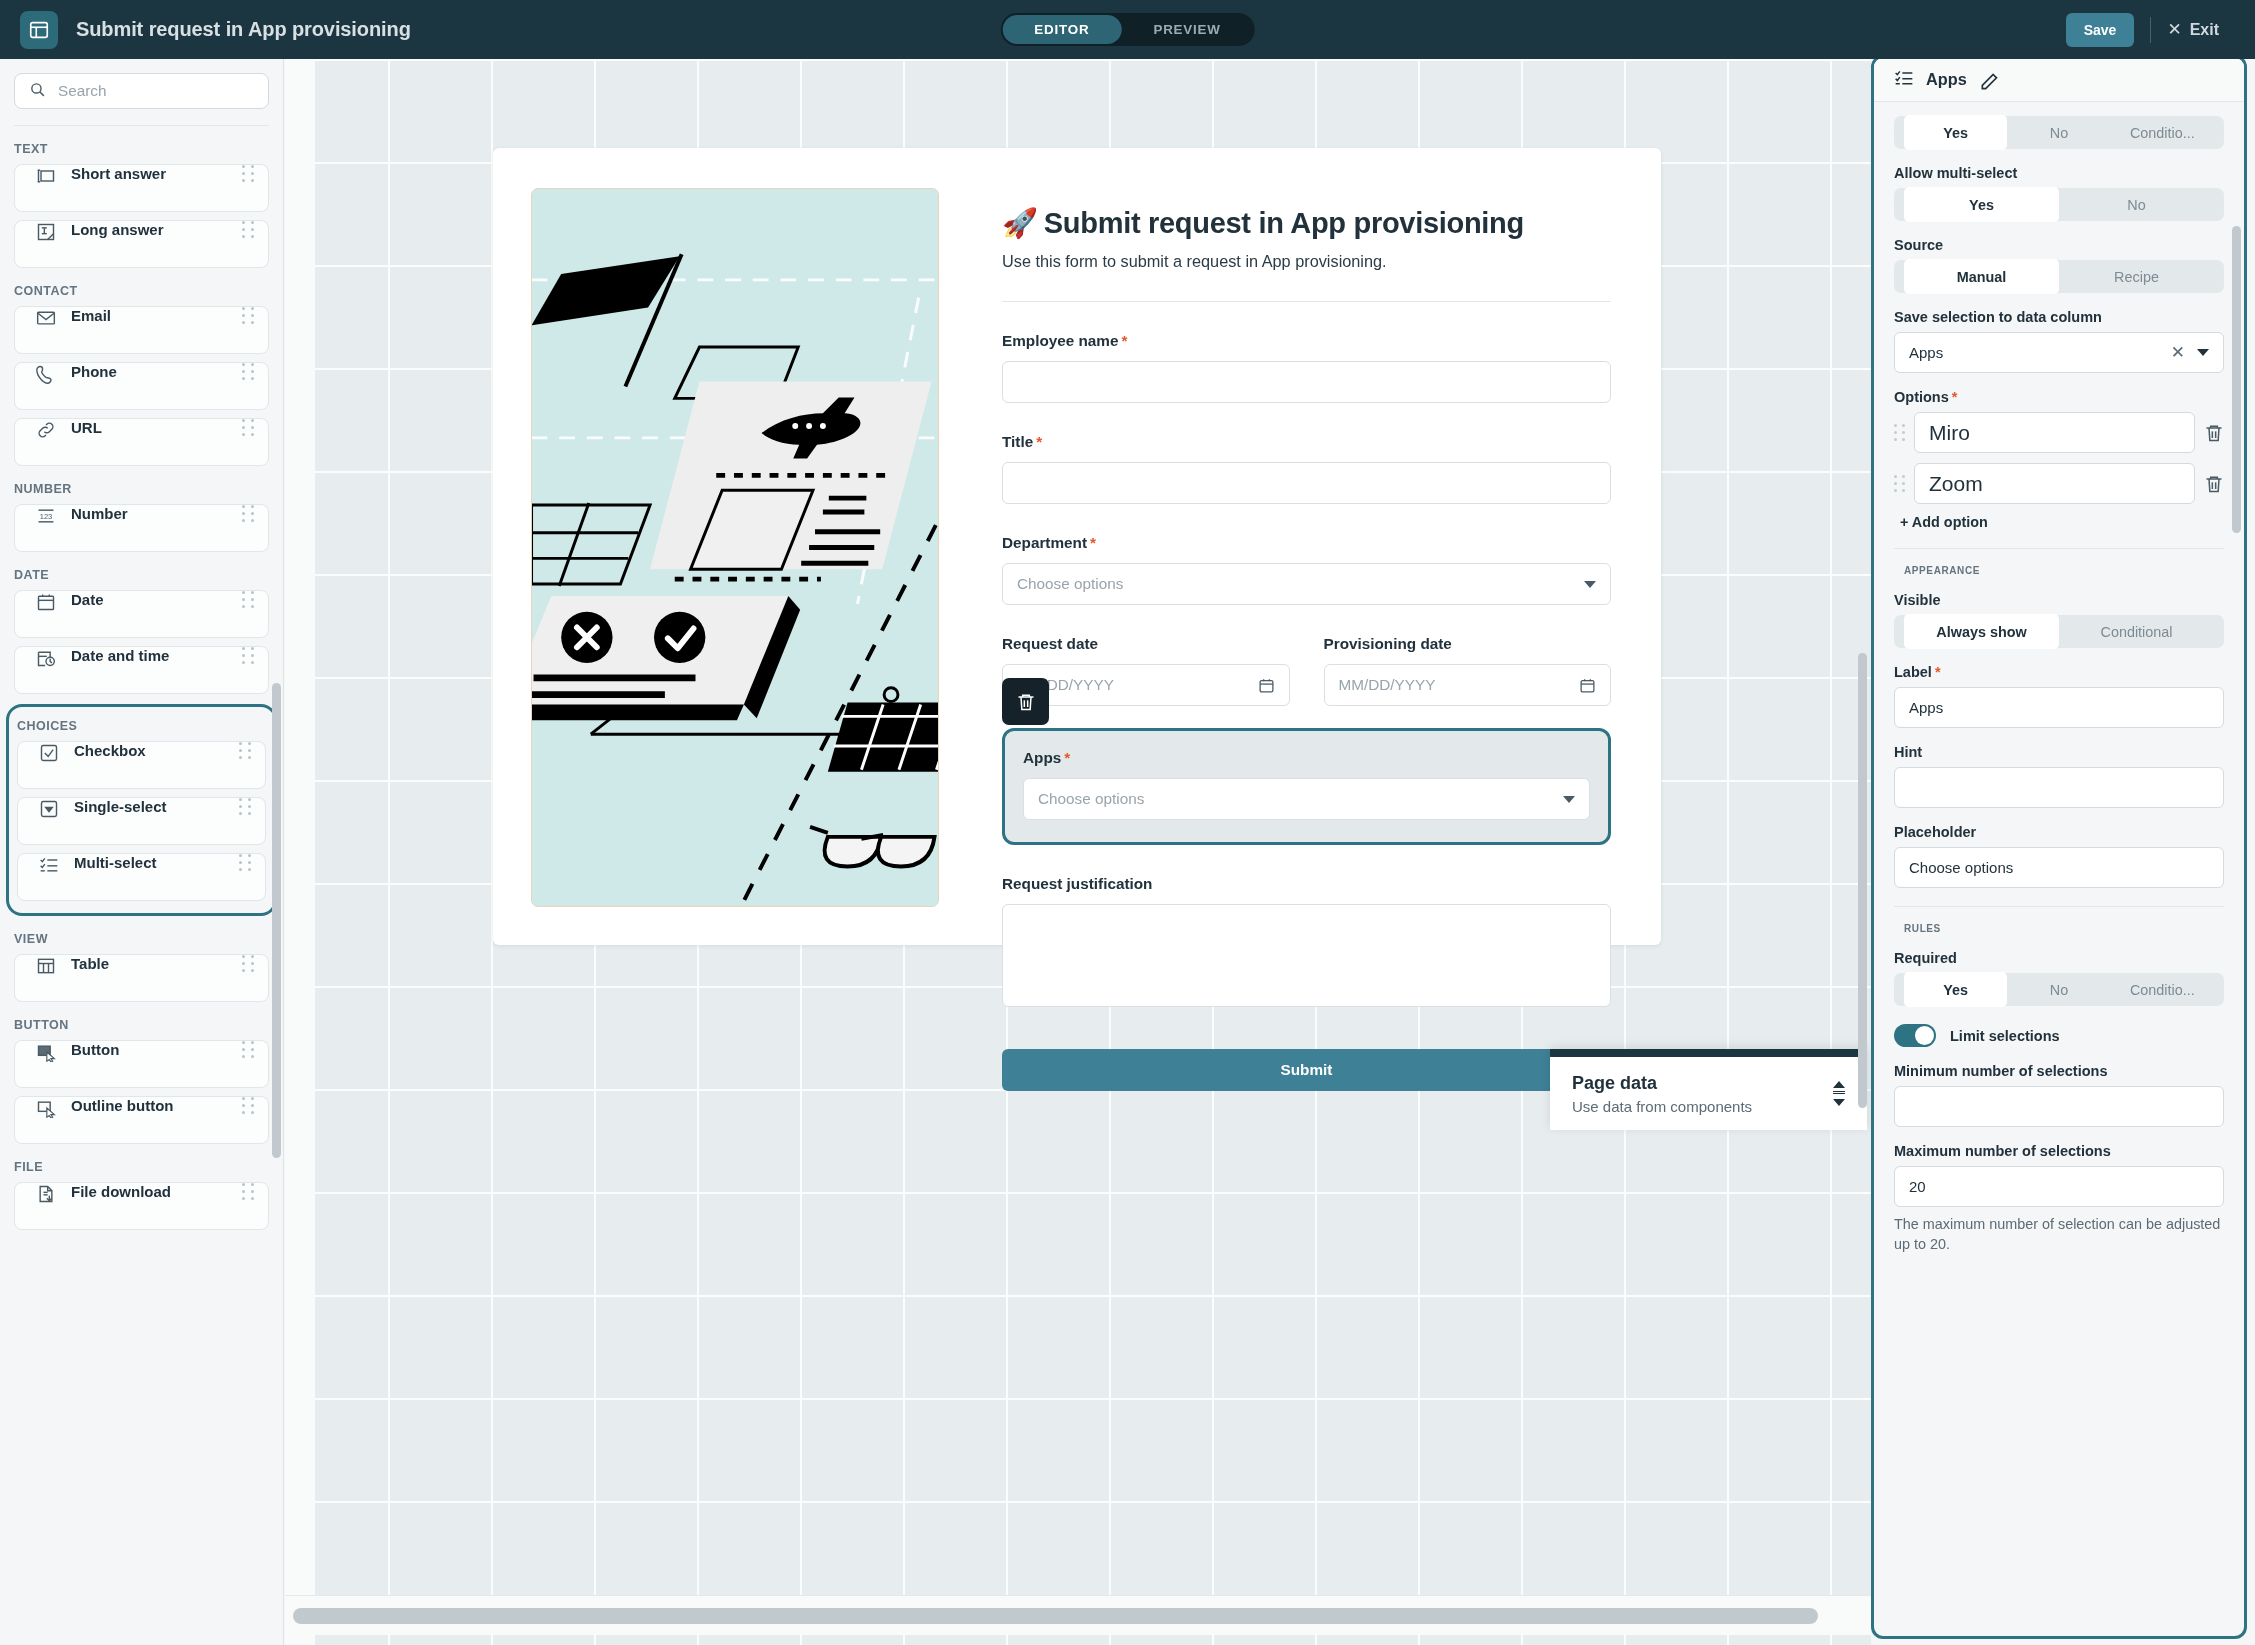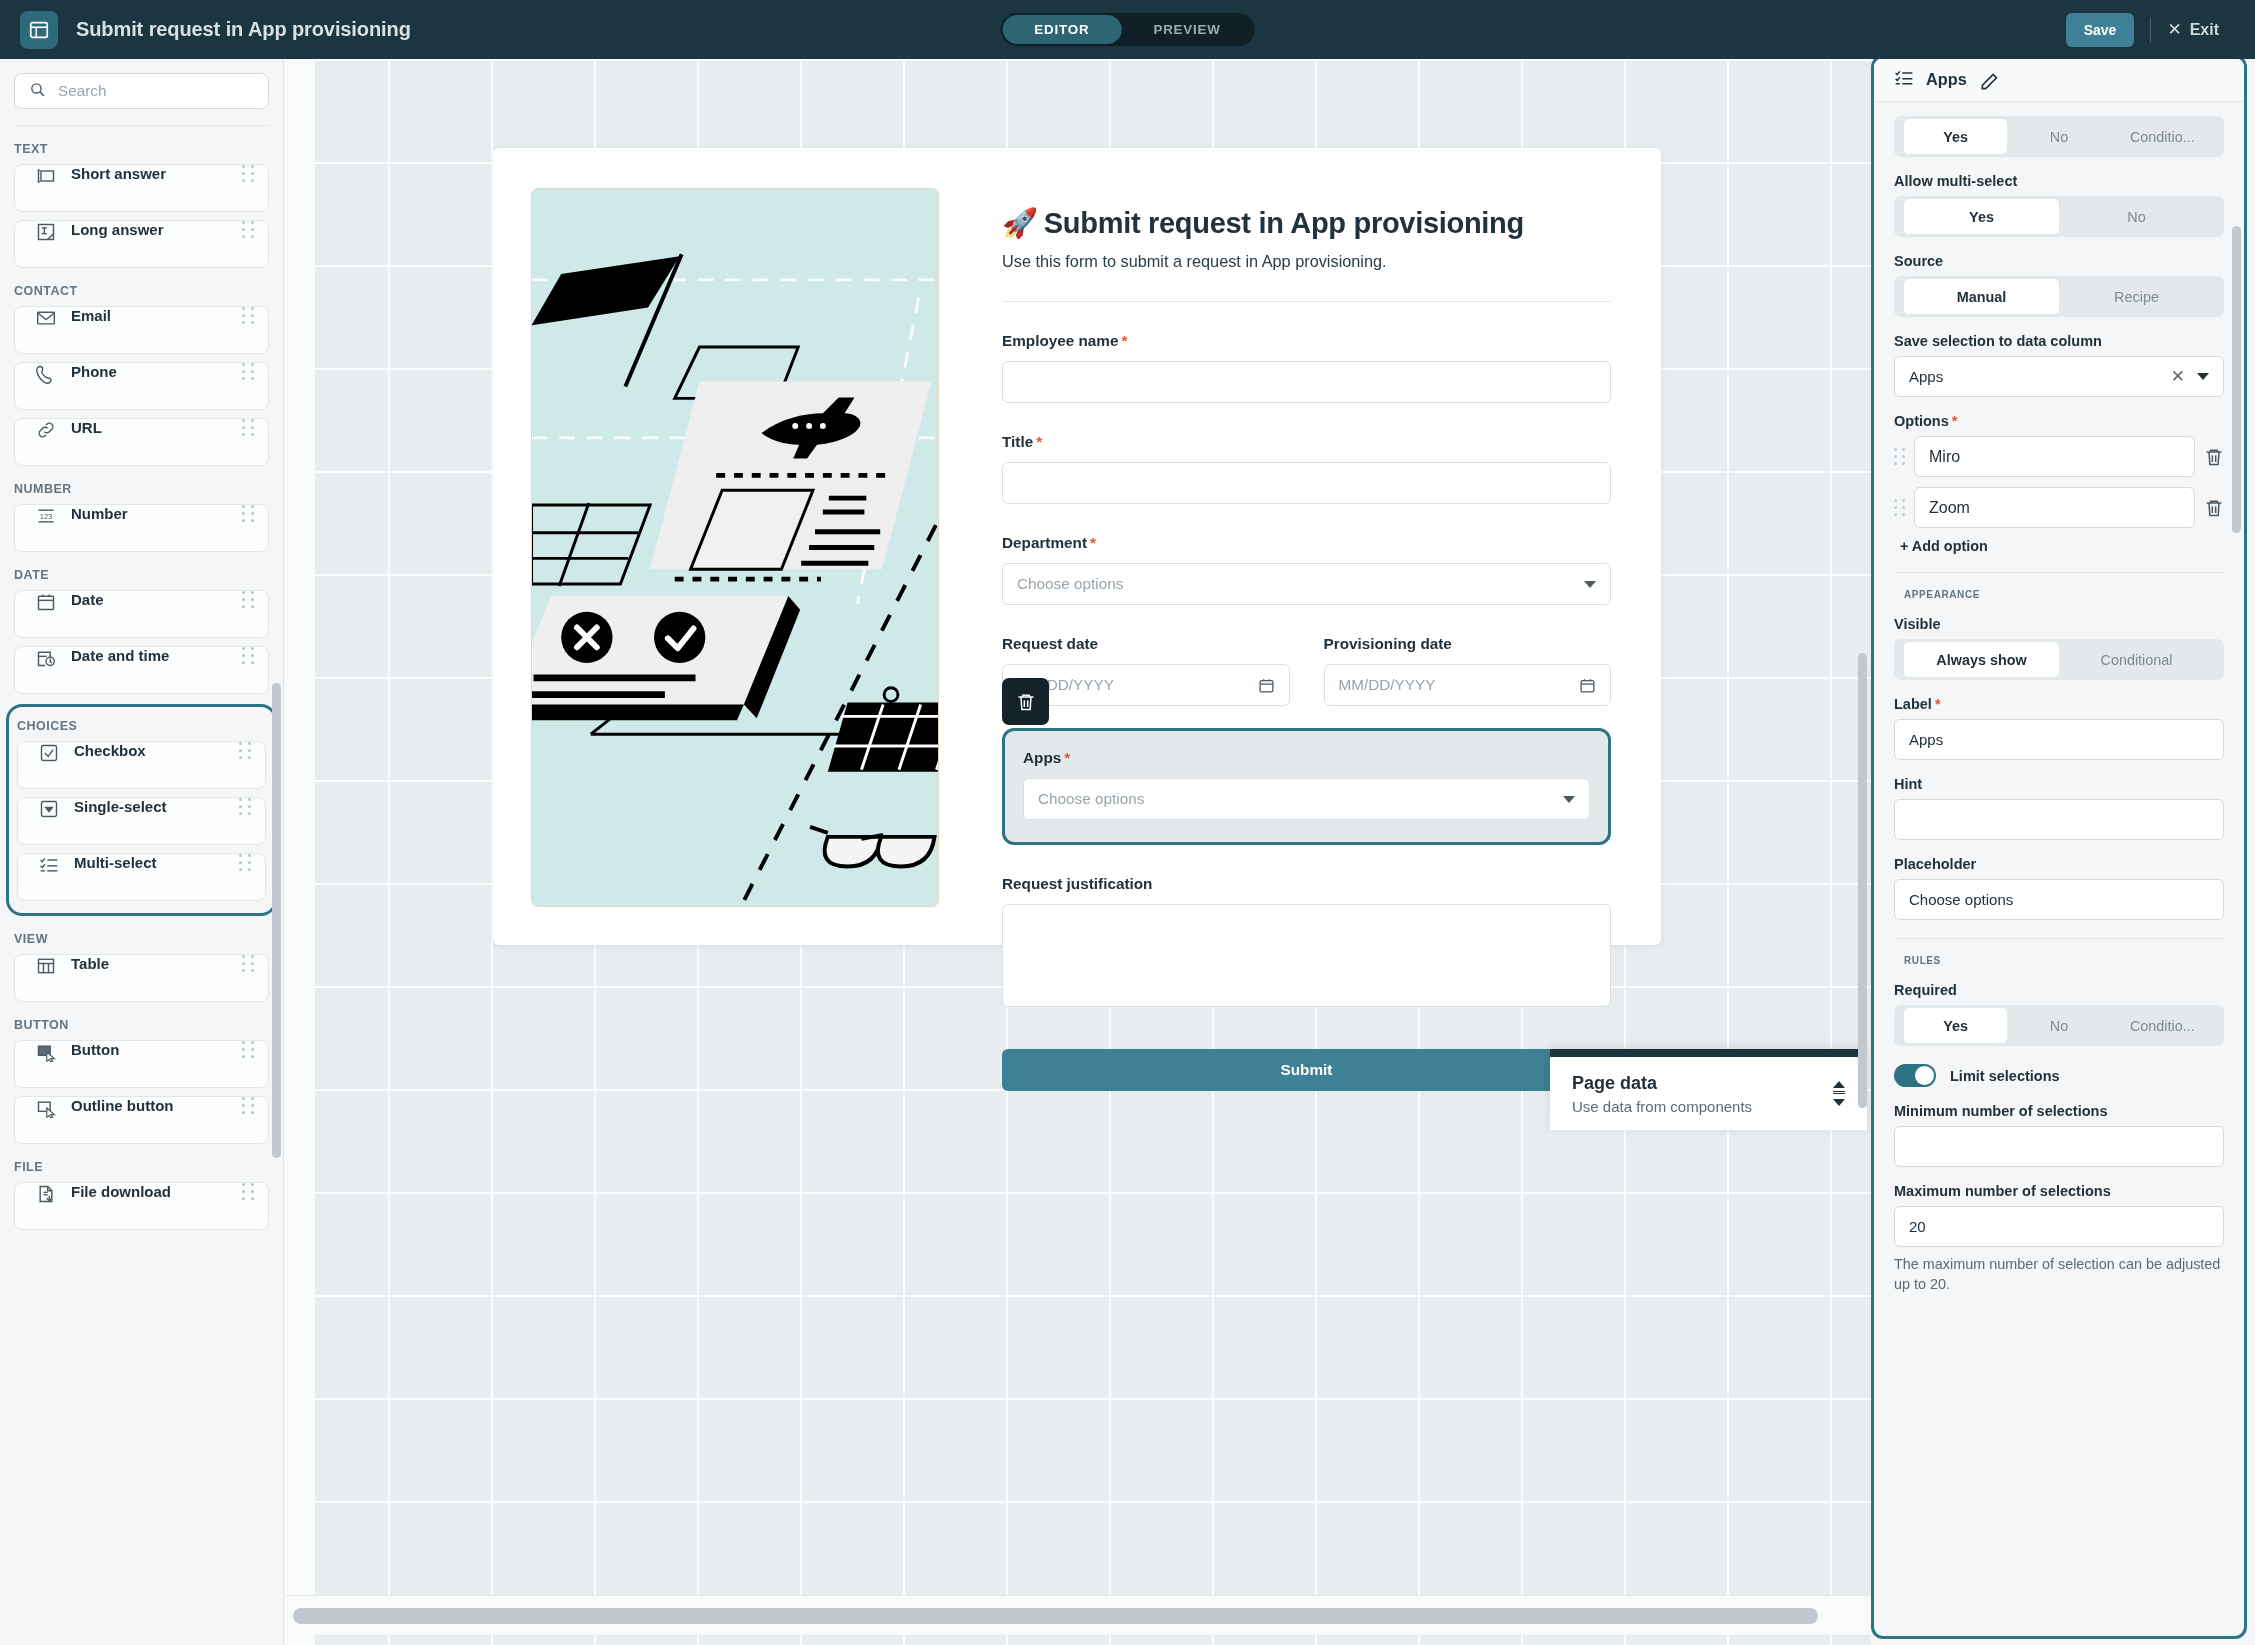--- a/index.html
+++ b/index.html
@@ -199,21 +199,21 @@
   .rp-header {
     height:44px; display:flex; align-items:center; padding: 0 20px; gap:12px;
     border-bottom:1px solid #e1e6e9; background:#f8fafa;
   }
   .rp-header svg { width:20px; height:20px; }
   .rp-title { font-size:16.3px; font-weight:bold; color:#22323d; }
   .rp-edit { width:16px; height:16px; cursor:pointer; }
   .rp-body { padding: 14px 20px 0 20px; }
 
   .seg-ctl {
-    background:#e3e8ea; border-radius:7px; padding:10px; display:flex; height:41px;
+    background:#e3e8ea; border-radius:7px; padding:10px; display:flex; height:33px;
     align-items:center;
   }
   .seg-ctl .s {
     flex:1; height:35px; display:flex; align-items:center; justify-content:center;
     font-size:14.4px; color:#7d8b94; border-radius:5px; cursor:pointer;
     overflow:hidden; white-space:nowrap;
   }
   .seg-ctl .s.active { background:#fff; color:#22323d; font-weight:bold; }
 
   .rp-label { font-size:14.5px; font-weight:bold; color:#22323d; margin: 16px 0 7px 0; }
@@ -222,21 +222,21 @@
     display:flex; align-items:center; padding: 0 14px; font-size:15px; color:#22323d;
   }
   .rp-input .x { margin-left:auto; color:#5c6b75; font-size:17px; cursor:pointer; }
   .rp-input .caret { margin-left:12px; width:0;height:0;border-left:6px solid transparent;border-right:6px solid transparent;border-top:7px solid #22323d; }
 
   .opt-row { display:flex; align-items:center; gap:9px; margin-bottom:10px; }
   .opt-grip { display:grid; grid-template-columns:3px 3px; gap:4px 5px; flex:0 0 auto; }
   .opt-grip i { width:3px;height:3px;background:#c3ccd1;border-radius:50%; display:block;}
   .opt-input {
     flex:1; height:41px; background:#fff; border:1px solid #d4dadd; border-radius:6px;
-    display:flex; align-items:center; padding: 0 14px; font-size:16px; color:#22323d;
+    display:flex; align-items:center; padding: 0 14px; font-size:21px; color:#22323d;
   }
   .opt-del { width:20px; height:20px; cursor:pointer; flex:0 0 auto; }
   .add-option { font-size:14.4px; font-weight:bold; color:#22323d; cursor:pointer; margin: 2px 0 0 6px; }
   .rp-hr { height:1px; background:#e1e6e9; margin: 18px 0 0 0; }
   .rp-section { font-size:10px; font-weight:bold; color:#647480; letter-spacing:0.6px; margin: 16px 0 4px 10px;}
 
   .toggle-row { display:flex; align-items:center; gap:14px; margin-top:18px; }
   .toggle {
     width:42px; height:23px; background:#2d7383; border-radius:12px; position:relative; cursor:pointer;
     flex:0 0 auto;

